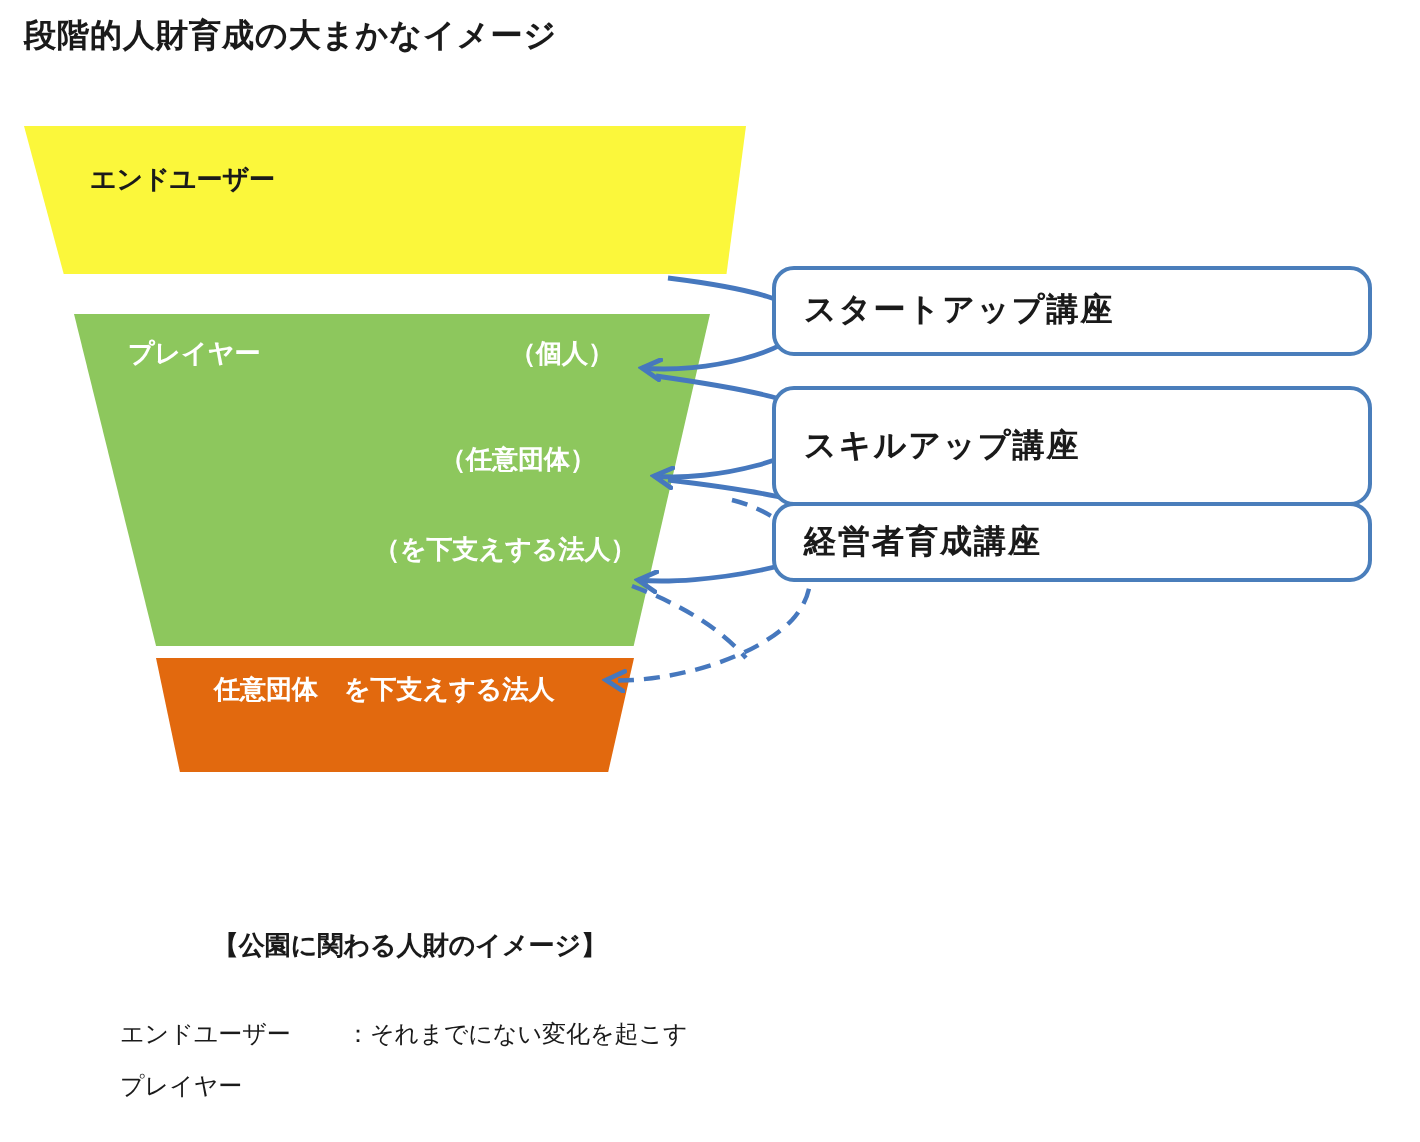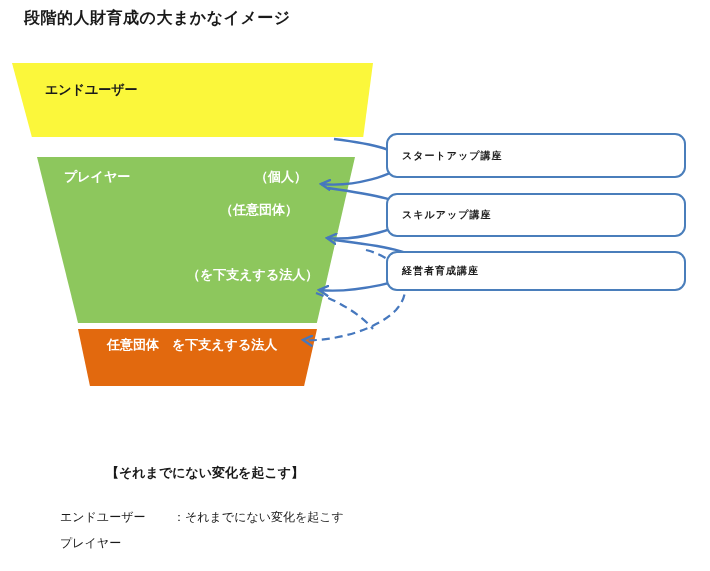--- a/index.html
+++ b/index.html
@@ -1,21 +1,21 @@
 <!DOCTYPE html>
 <html><head>
 <meta charset="utf-8">
 <style>
   html,body{margin:0;padding:0;background:#fff;}
   .canvas{
     position:relative;width:710px;height:571px;background:#fff;overflow:hidden;
     font-family:"Liberation Sans",sans-serif;color:#1a1a1a;
   }
   .page-title{
-    position:absolute;left:12px;top:8px;font-size:16px;font-weight:600;letter-spacing:.5px;margin-left:12px;
+    position:absolute;left:12px;top:8px;font-size:16px;font-weight:600;letter-spacing:.5px;
   }
   .band{position:absolute;}
   .band-label{position:absolute;font-weight:bold;font-size:13px;white-space:nowrap;}
   .band-yellow{
     left:12px;top:63px;width:361px;height:74px;background:#FBF73B;
     clip-path:polygon(0 0,100% 0,97.3% 100%,5.5% 100%);
   }
   .band-green{
     left:37px;top:157px;width:318px;height:166px;background:#8DC75D;
     clip-path:polygon(0 0,100% 0,88% 100%,12.9% 100%);
@@ -30,55 +30,55 @@
   }
   .white-text{color:#fff;}
   .funnel-caption{
     position:absolute;left:100px;top:464px;width:210px;text-align:center;
     font-size:13px;font-weight:bold;white-space:nowrap;
   }
   .arrows{position:absolute;left:0;top:0;z-index:1;pointer-events:none;}
   .course-box{
     position:absolute;left:386px;width:300px;background:#fff;z-index:2;
     border:2px solid #4A7EBB;border-radius:11px;display:flex;align-items:center;
-    padding-left:14px;box-sizing:border-box;font-weight:bold;font-size:10px;letter-spacing:1px;
+    padding-left:14px;box-sizing:border-box;font-weight:bold;font-size:16px;letter-spacing:1px;
     white-space:nowrap;
   }
   .course-note{margin-left:26px;}
   .course-1{top:133px;height:45px;}
-  .course-2{top:193px;height:44px;}
+  .course-2{top:193px;height:60px;}
   .course-3{top:251px;height:40px;}
   .legend{position:absolute;left:60px;top:509px;font-size:12px;}
   .legend-row{display:flex;margin-bottom:9px;white-space:nowrap;}
   .legend-term{width:113px;flex:0 0 113px;}
 </style>
 </head>
 <body>
 
 <div class="canvas">
 
   <div class="page-title">段階的人財育成の大まかなイメージ</div>
 
   <div class="band band-yellow">
     <span class="band-label" style="left:33px;top:18px;">エンドユーザー</span>
   </div>
 
   <div class="band band-green">
     <span class="band-label white-text" style="left:27px;top:11px;">プレイヤー</span>
     <span class="band-label white-text" style="left:218px;top:11px;">（個人）</span>
-    <span class="band-label white-text" style="left:183px;top:44px;">（任意団体）</span>
+    <span class="band-label white-text" style="left:183px;top:64px;">（任意団体）</span>
     <span class="band-label white-text" style="left:150px;top:109px;">（を下支えする法人）</span>
   </div>
 
   <div class="band band-orange">
     <span class="band-label white-text" style="left:29px;top:7px;">任意団体　を下支えする法人</span>
   </div>
 
 
-  <div class="funnel-caption">【それまでにない変化を起こす】</div>
+  <div class="funnel-caption">【公園に関わる人財のイメージ】</div>
 
   <svg class="arrows" width="710" height="571" viewBox="0 0 710 571">
     <defs>
       <marker id="ah" markerWidth="12" markerHeight="12" refX="10" refY="6" orient="auto" markerUnits="userSpaceOnUse">
         <path d="M1,1 L10,6 L1,11" fill="none" stroke="#4678BE" stroke-width="2.4" stroke-linecap="round"></path>
       </marker>
     </defs>
     <path d="M 334 139 C 374 144 404 151 401 162 C 398 176 352 187 321 184" fill="none" stroke="#4678BE" stroke-width="2.4" marker-end="url(#ah)"></path>
     <path d="M 328 188 C 370 194 413 201 410 214 C 407 229 356 241 327 238" fill="none" stroke="#4678BE" stroke-width="2.4" marker-end="url(#ah)"></path>
     <path d="M 334 240 C 376 245 425 252 421 266 C 417 282 350 293 319 290" fill="none" stroke="#4678BE" stroke-width="2.4" marker-end="url(#ah)"></path>

